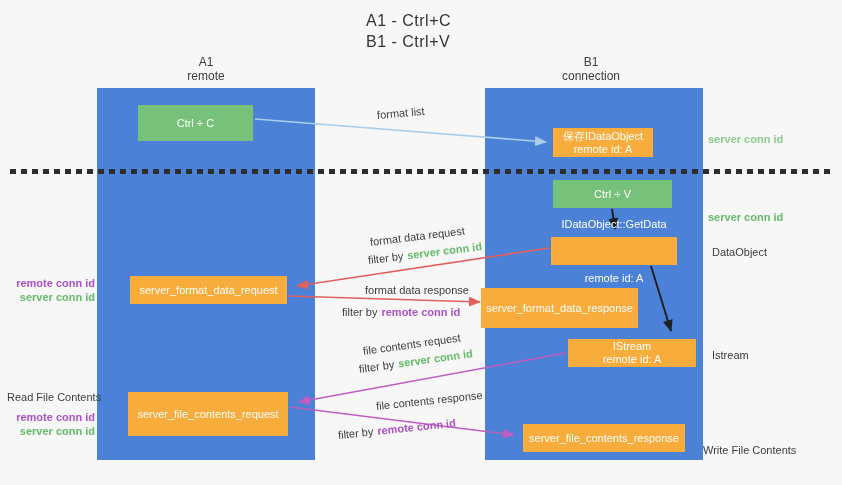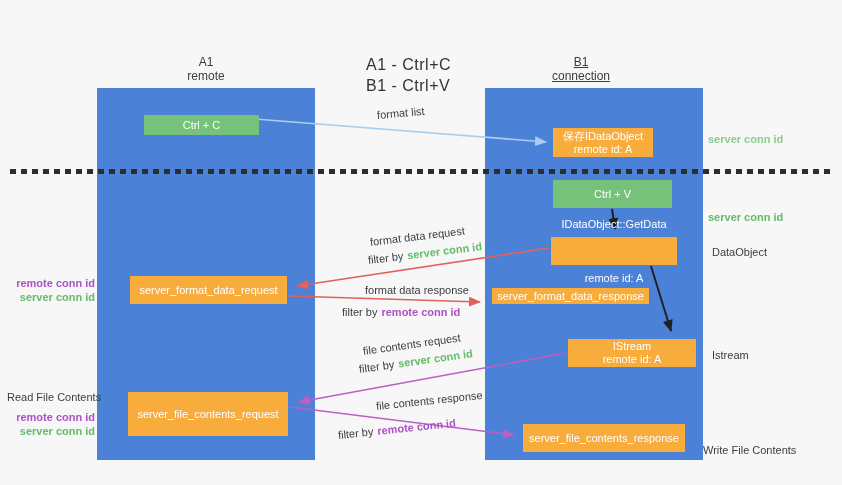--- a/index.html
+++ b/index.html
@@ -5,21 +5,21 @@
   html,body{margin:0;padding:0;}
   body{
     width:842px;height:485px;position:relative;overflow:hidden;
     background:#f7f7f8;
     font-family:"Liberation Sans", sans-serif;
     -webkit-font-smoothing:antialiased;
   }
   .abs{position:absolute;}
   .title{
     left:366px;top:10px;font-size:16px;line-height:21px;color:#333;
-    letter-spacing:0.5px;white-space:nowrap;margin-top:44px;
+    letter-spacing:0.5px;white-space:nowrap;
   }
   .col-header{
     top:55px;width:218px;text-align:center;font-size:12px;line-height:14px;color:#3d3d3d;
   }
   .lifeline{
     top:88px;width:218px;height:372px;background:#4B82D7;
   }
   .box{
     display:flex;align-items:center;justify-content:center;flex-direction:column;
     color:#fff;font-size:11px;line-height:13px;text-align:center;white-space:nowrap;
@@ -43,21 +43,21 @@
 
 <div class="abs title">
   <div>A1 - Ctrl+C</div>
   <div>B1 - Ctrl+V</div>
 </div>
 
 <div class="abs col-header" style="left:97px;">
   <div>A1</div>
   <div>remote</div>
 </div>
-<div class="abs col-header" style="left:472px;text-decoration:underline;">
+<div class="abs col-header" style="left:482px;">
   <div>B1</div>
   <div>connection</div>
 </div>
 
 <div class="abs lifeline" style="left:97px;"></div>
 <div class="abs lifeline" style="left:485px;"></div>
 
 <div class="abs dotted"></div>
 
 <svg class="abs overlay" width="842" height="485" viewBox="0 0 842 485">
@@ -77,21 +77,21 @@
   </defs>
   <line x1="255" y1="119" x2="546" y2="142" stroke-width="1.6" marker-end="url(#mBlue)" stroke="#A9CFED"></line>
   <line x1="612" y1="209" x2="615" y2="229" stroke-width="2" marker-end="url(#mBlack)" stroke="#212121"></line>
   <line x1="549" y1="248" x2="297" y2="286" stroke-width="1.6" marker-end="url(#mRed)" stroke="#E2615C"></line>
   <line x1="289" y1="296" x2="480" y2="302" stroke-width="1.6" marker-end="url(#mRed)" stroke="#E2615C"></line>
   <line x1="651" y1="266" x2="671" y2="331" stroke-width="2" marker-end="url(#mBlack)" stroke="#212121"></line>
   <line x1="566" y1="353" x2="299" y2="402" stroke-width="1.6" marker-end="url(#mMagenta)" stroke="#BE5EC1"></line>
   <line x1="290" y1="407" x2="514" y2="435" stroke-width="1.6" marker-end="url(#mMagenta)" stroke="#BE5EC1"></line>
 </svg>
 
-<div class="abs box green" style="left:144px;top:105px;width:115px;height:20px;margin-top:10px;">
+<div class="abs box green" style="left:138px;top:105px;width:115px;height:36px;">
   <span>Ctrl + C</span>
 </div>
 
 <div class="abs box orange" style="left:553px;top:128px;width:100px;height:29px;">
   <span>保存IDataObject</span>
   <span>remote id: A</span>
 </div>
 
 <div class="abs box green" style="left:553px;top:180px;width:119px;height:28px;">
   <span>Ctrl + V</span>
@@ -99,21 +99,21 @@
 
 <div class="abs box orange" style="left:551px;top:237px;width:126px;height:28px;gap:41px;">
   <span>IDataObject::GetData</span>
   <span>remote id: A</span>
 </div>
 
 <div class="abs box orange" style="left:130px;top:276px;width:157px;height:28px;">
   <span>server_format_data_request</span>
 </div>
 
-<div class="abs box orange" style="left:492px;top:288px;width:157px;height:16px;">
+<div class="abs box orange" style="left:481px;top:288px;width:157px;height:40px;">
   <span>server_format_data_response</span>
 </div>
 
 <div class="abs box orange" style="left:568px;top:339px;width:128px;height:28px;">
   <span>IStream</span>
   <span>remote id: A</span>
 </div>
 
 <div class="abs box orange" style="left:128px;top:392px;width:160px;height:44px;">
   <span>server_file_contents_request</span>

